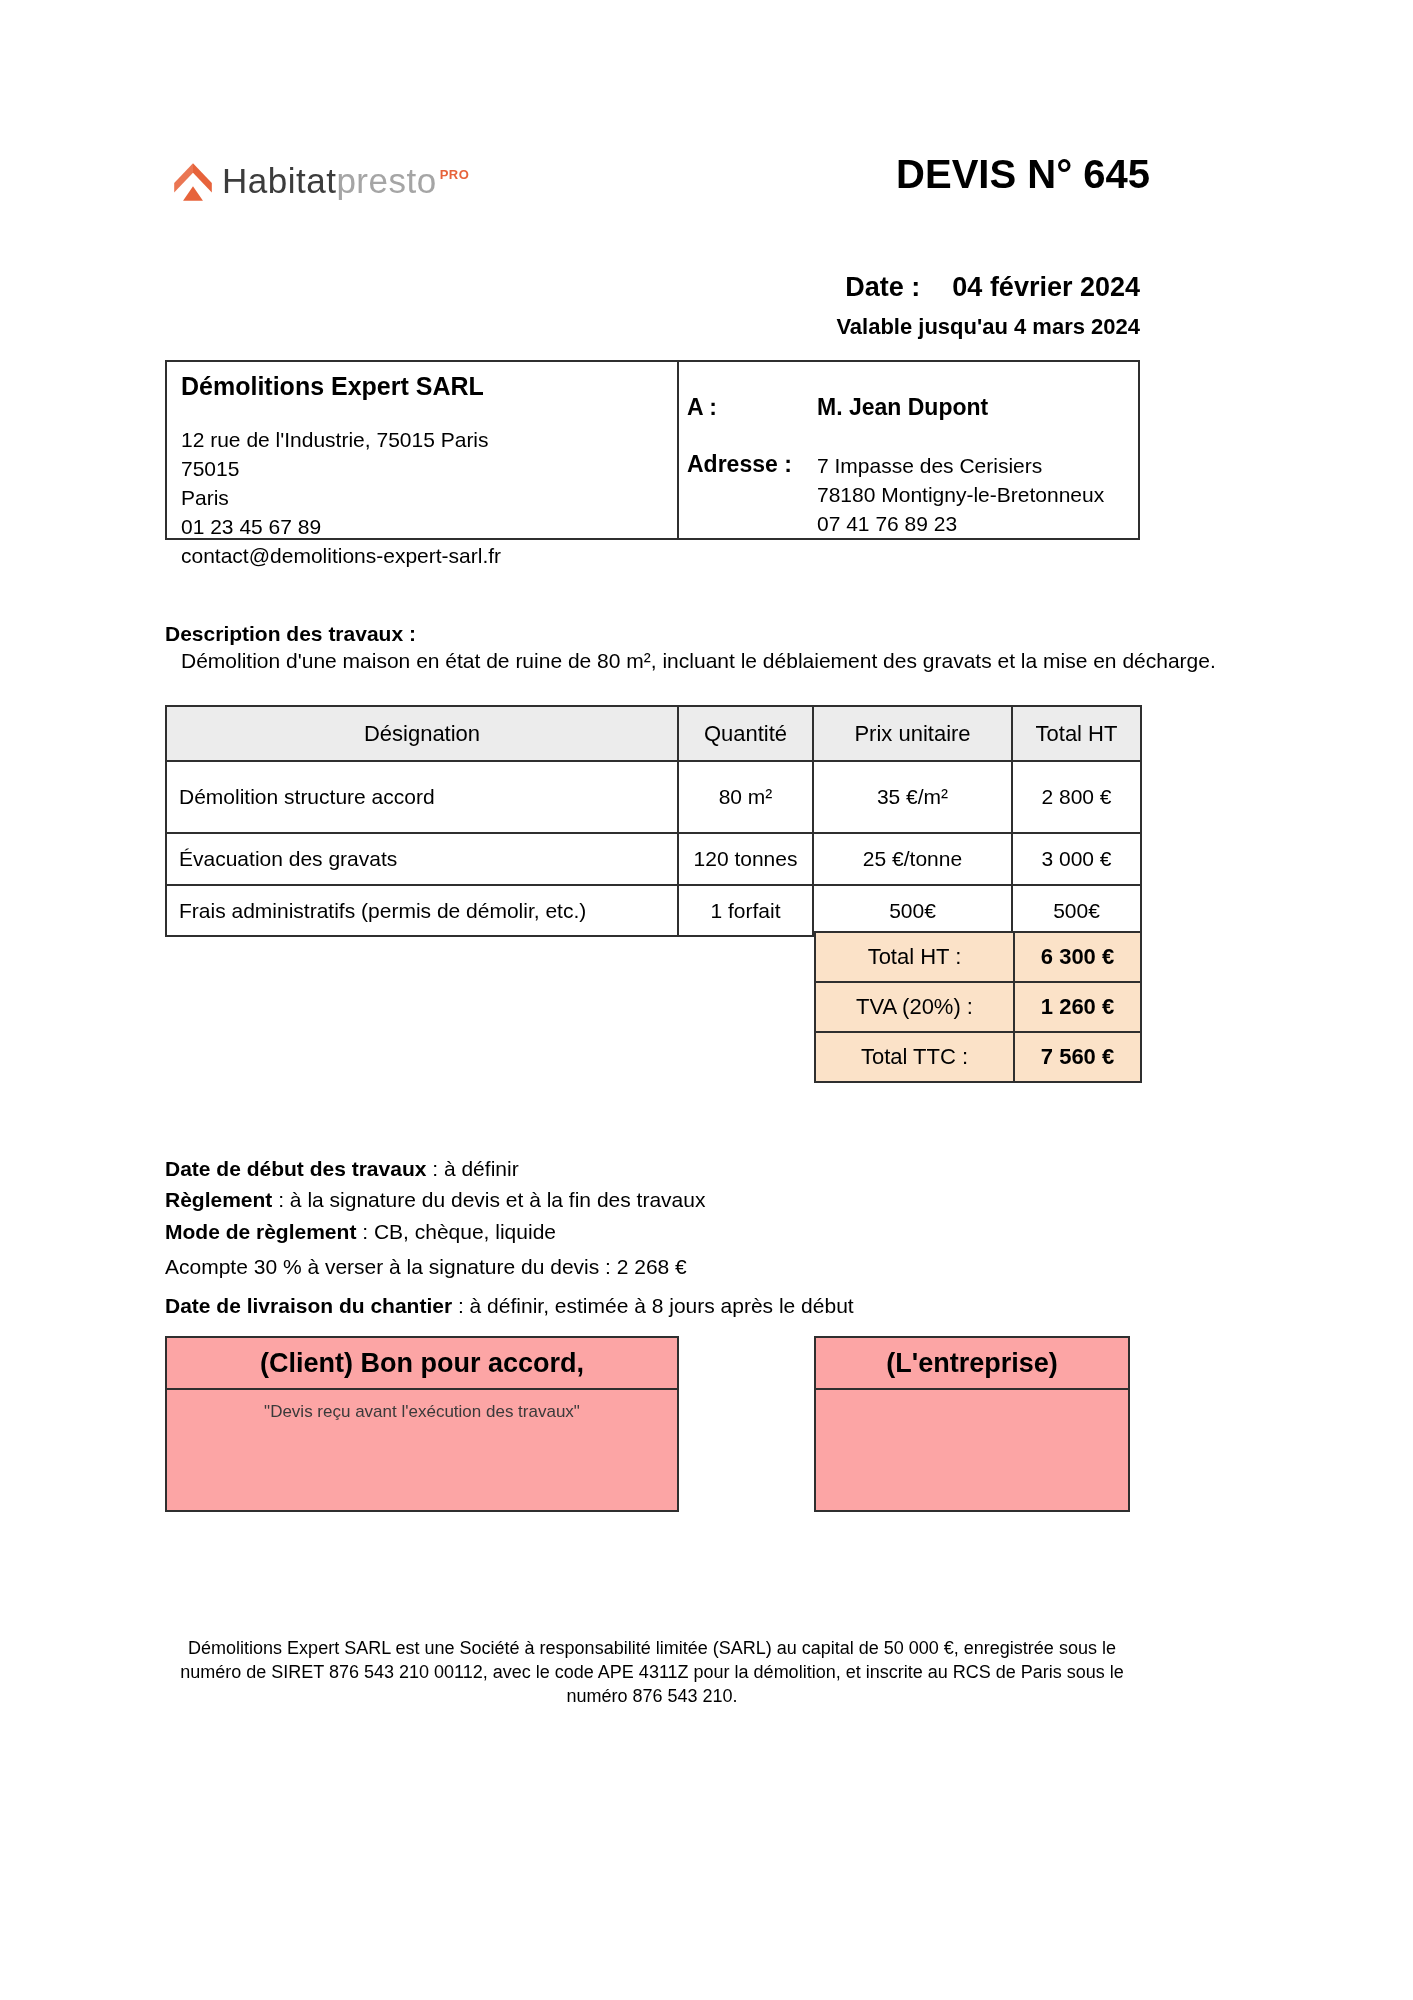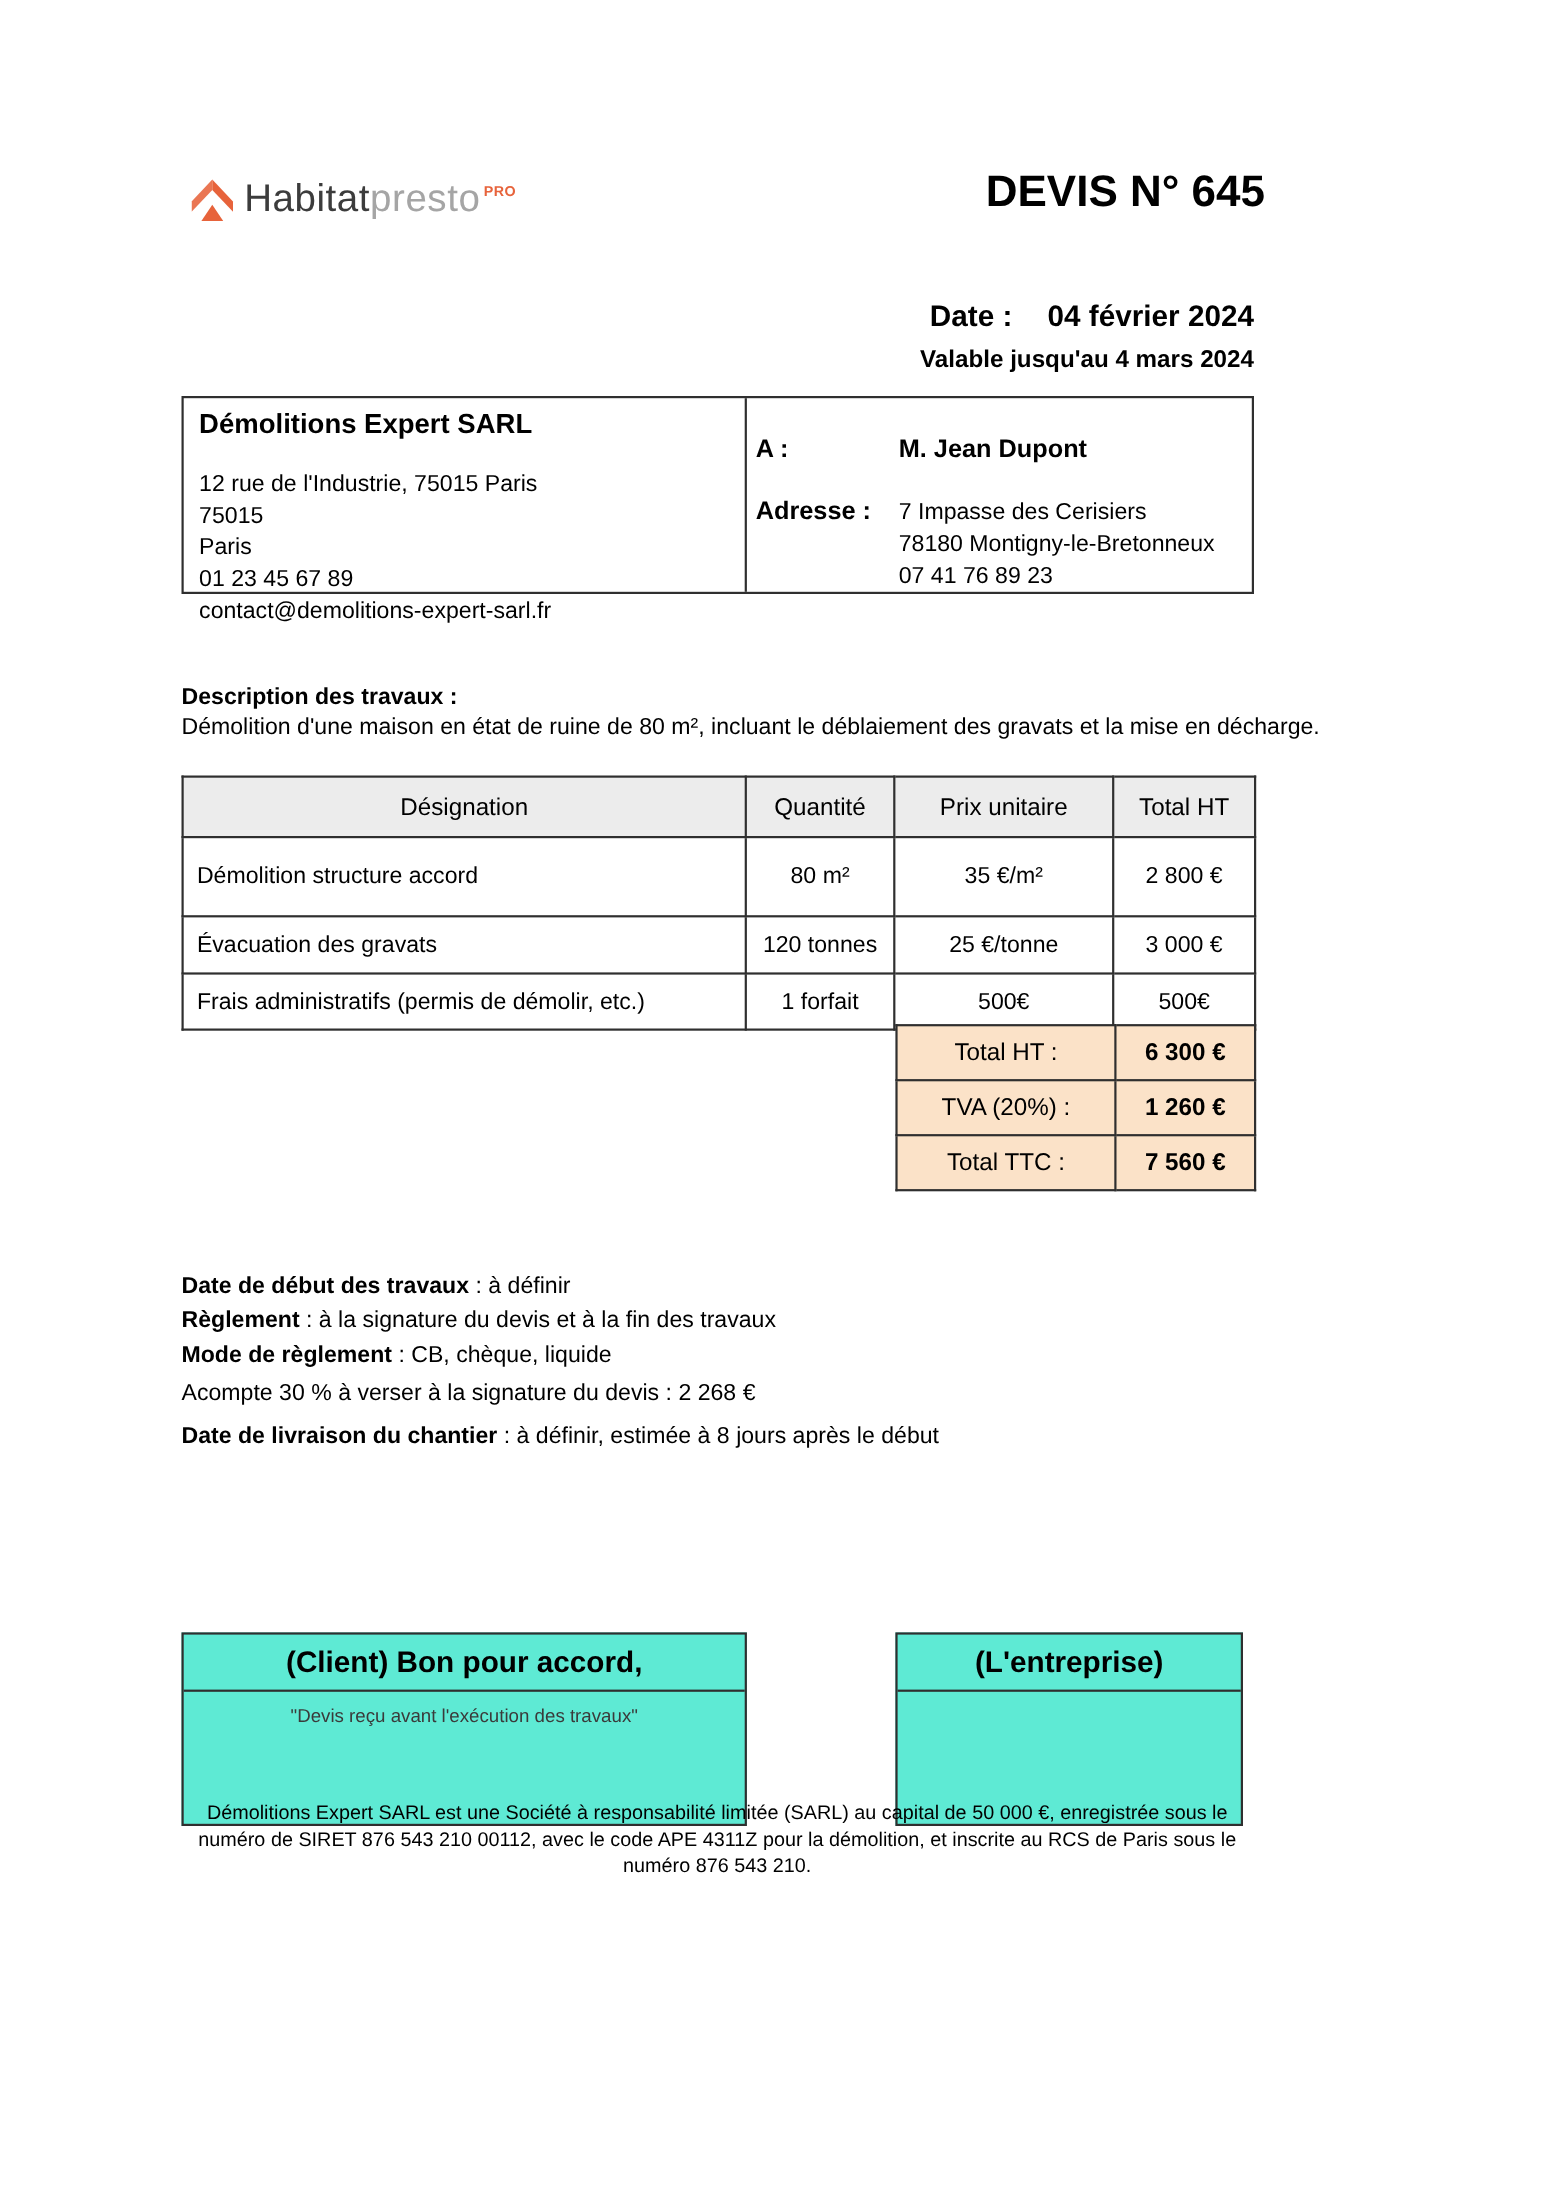--- a/index.html
+++ b/index.html
@@ -34,21 +34,21 @@
   .company-line{font-size:21px;line-height:29px;}
   .client-cell{flex:1;padding:32px 10px 0 8px;box-sizing:border-box;}
   .client-row{display:flex;margin-bottom:30px;}
   .client-label{width:130px;flex-shrink:0;font-weight:bold;font-size:23px;}
   .client-name{font-size:23px;font-weight:bold;}
   .address-line{font-size:21px;line-height:29px;}
 
   
   .description{position:absolute;left:165px;top:620px;width:1220px;}
   .desc-label{font-size:21px;font-weight:bold;line-height:27px;}
-  .desc-text{font-size:21px;line-height:27px;white-space:nowrap;}
+  .desc-text{font-size:21px;line-height:27px;white-space:nowrap;margin-left:16px;}
 
   
   .items{position:absolute;left:165px;top:705px;width:975px;border-collapse:collapse;table-layout:fixed;}
   .items th,.items td{border:2px solid var(--border);padding:0;}
   .items th{height:53px;background:var(--head-bg);font-weight:normal;font-size:22px;text-align:center;}
   .items td{font-size:21px;text-align:center;}
   .items td.c-des{text-align:left;padding-left:12px;}
   .items tr.r1 td{height:70px;}
   .items tr.r2 td{height:50px;}
   .items tr.r3 td{height:49px;}
@@ -62,22 +62,22 @@
   
   .terms{position:absolute;left:165px;top:1155px;width:1020px;font-size:21px;}
   .term-line{line-height:27px;}
   .term-line .lbl{font-weight:bold;}
   .term-line.t1{margin-bottom:4px;}
   .term-line.t2{margin-bottom:5px;}
   .term-line.t3{margin-bottom:8px;}
   .term-line.t4{margin-bottom:12px;}
 
   
-  .sig-box{position:absolute;top:1484px;height:176px;border:2px solid var(--border);
-           box-sizing:border-box;background:#5eead4;}
+  .sig-box{position:absolute;top:1336px;height:176px;border:2px solid var(--border);
+           box-sizing:border-box;background:#fca5a5;}
   .sig-client{left:165px;width:514px;}
   .sig-company{left:814px;width:316px;}
   .sig-head{height:52px;border-bottom:2px solid var(--border);box-sizing:border-box;
             display:flex;align-items:center;justify-content:center;font-size:27px;font-weight:bold;}
   .sig-caption{margin-top:12px;text-align:center;font-size:17px;color:#3A3A3A;}
 
   
   .footer{position:absolute;left:132px;top:1636px;width:1040px;text-align:center;
           font-size:18px;line-height:24px;}
   .footer-line{white-space:nowrap;}

